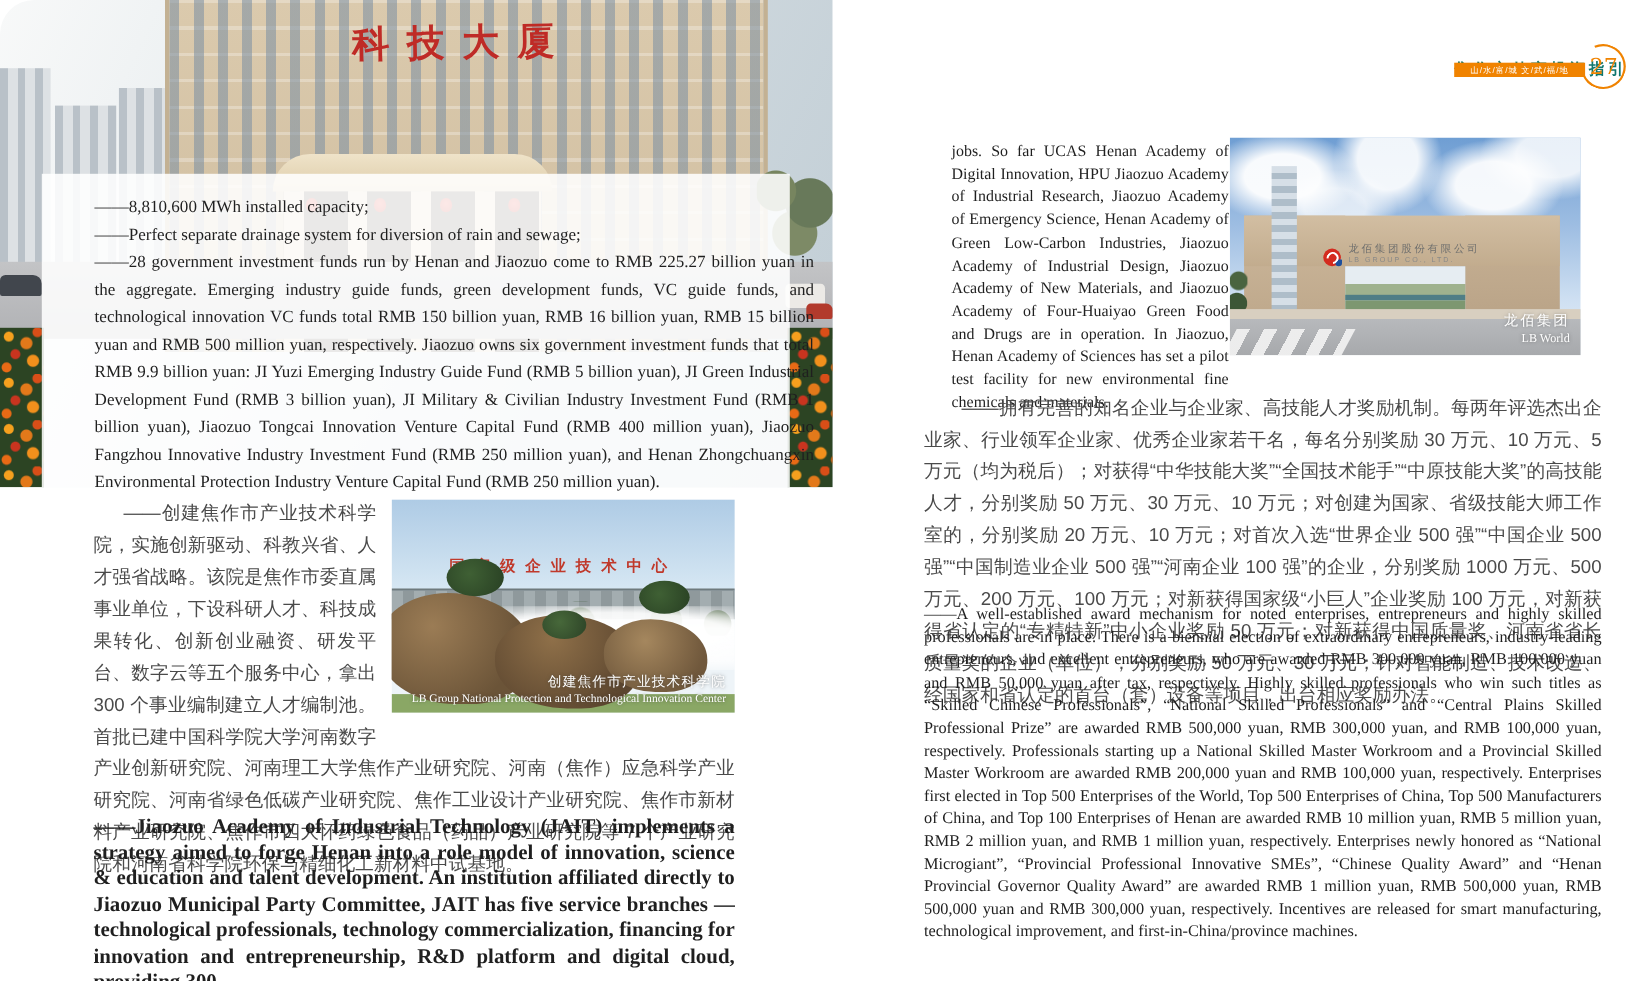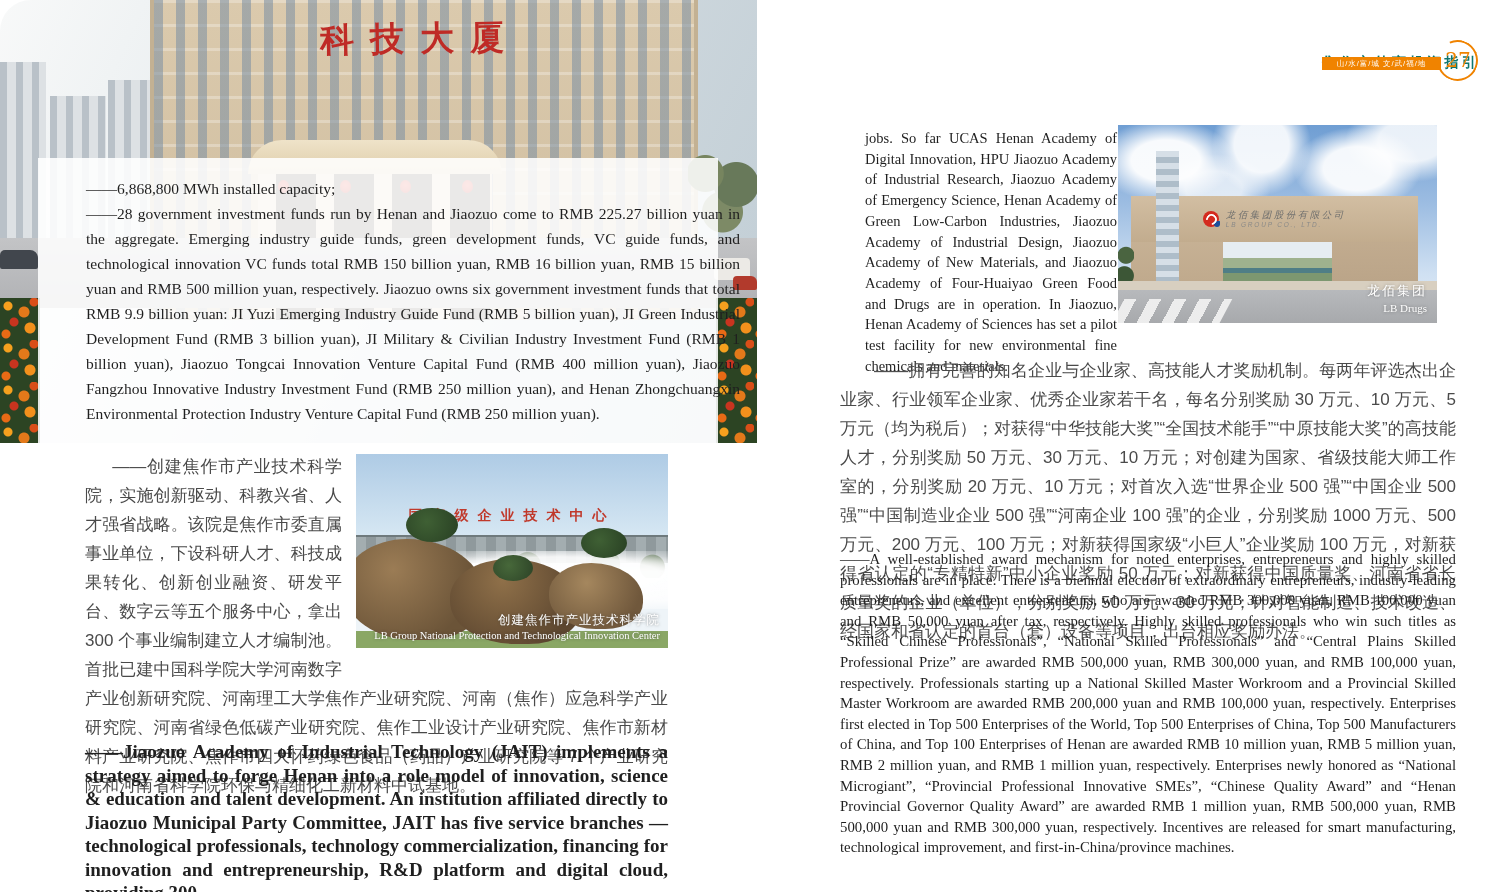--- a/index.html
+++ b/index.html
@@ -116,21 +116,21 @@
     background:
       radial-gradient(ellipse at 15% 18%,rgba(255,255,255,.95) 0 9%,transparent 18%),
       radial-gradient(ellipse at 45% 10%,rgba(255,255,255,.9) 0 11%,transparent 20%),
       radial-gradient(ellipse at 75% 22%,rgba(255,255,255,.92) 0 10%,transparent 19%),
       radial-gradient(ellipse at 92% 8%,rgba(255,255,255,.85) 0 8%,transparent 16%),
       radial-gradient(ellipse at 30% 32%,rgba(255,255,255,.7) 0 9%,transparent 18%),
       linear-gradient(180deg,#6f9ed3 0%,#9dbde2 40%,#cfe0f2 75%,#e8eff7 100%);}
   .pr-left-wall{left:4%;top:36%;width:29%;height:46%;background:linear-gradient(#cdb89c,#bfa98c);}
   .pr-right-wall{left:67%;top:36%;width:27%;height:46%;background:linear-gradient(#c8b295,#baa488);}
   .pr-beam{left:4%;top:36%;width:90%;height:23%;background:linear-gradient(#d2bea2,#c2ac8e);
-    display:flex;align-items:center;justify-content:center;gap:7px;font-style:italic;}
+    display:flex;align-items:flex-end;justify-content:center;gap:7px;}
   .pr-glass-tower{left:12%;top:13%;width:7%;height:69%;
     background:repeating-linear-gradient(180deg,#d6dfe7 0 6px,#aebdc9 6px 12px);}
   .pr-opening{left:33%;top:59%;width:34%;height:23%;
     background:linear-gradient(#e6edf2 0 35%,#9fb28e 35% 70%,#7d9770 70% 100%);}
   .pr-fence{left:33%;top:72%;width:34%;height:3%;background:#4f7e86;}
   .pr-trees-side{left:0;top:58%;width:5%;height:26%;
     background:radial-gradient(circle at 50% 30%,#4a6440 0 8px,transparent 9px),
       radial-gradient(circle at 40% 70%,#3c5636 0 9px,transparent 10px);}
   .pr-road{left:0;top:79%;width:100%;height:21%;
     background:linear-gradient(180deg,#d8cfc0 0 22%,#b7b9bc 22%,#a7a9ac 100%);}
@@ -174,21 +174,22 @@
     <div class="abs pm-road"></div>
     <div class="abs pm-car-left"></div>
     <div class="abs pm-van-right"></div>
     <div class="abs pm-car-red"></div>
     <div class="abs pm-flowers pm-flowers-left"></div>
     <div class="abs pm-flowers pm-flowers-right"></div>
     <div class="abs overlay-box"></div>
   </div>
 
   <div class="abs bullets">
-    <p class="bullet">——6,868,800 MWh installed capacity;</p>
+    <p class="bullet">——8,810,600 MWh installed capacity;</p>
+    <p class="bullet">——Perfect separate drainage system for diversion of rain and sewage;</p>
     <p class="bullet bullet-para">——28 government investment funds run by Henan and Jiaozuo come to RMB 225.27 billion yuan in the aggregate. Emerging industry guide funds, green development funds, VC guide funds, and technological innovation VC funds total RMB 150 billion yuan, RMB 16 billion yuan, RMB 15 billion yuan and RMB 500 million yuan, respectively. Jiaozuo owns six government investment funds that total RMB 9.9 billion yuan: JI Yuzi Emerging Industry Guide Fund (RMB 5 billion yuan), JI Green Industrial Development Fund (RMB 3 billion yuan), JI Military &amp; Civilian Industry Investment Fund (RMB 1 billion yuan), Jiaozuo Tongcai Innovation Venture Capital Fund (RMB 400 million yuan), Jiaozuo Fangzhou Innovative Industry Investment Fund (RMB 250 million yuan), and Henan Zhongchuangxin Environmental Protection Industry Venture Capital Fund (RMB 250 million yuan).</p>
   </div>
 
   <div class="abs cn-para-left">
     <span class="inset-photo">
       <span class="abs ip-sky"></span>
       <span class="abs ip-sign">国家级企业技术中心</span>
       <span class="abs ip-building"></span>
       <span class="abs ip-trees"></span>
       <span class="abs ip-mist"></span>
@@ -228,20 +229,20 @@
         <span class="pr-sign-cn" style="display:block;">龙佰集团股份有限公司</span>
         <span class="pr-sign-en" style="display:block;">LB GROUP CO., LTD.</span>
       </span>
     </div>
     <div class="abs pr-glass-tower"></div>
     <div class="abs pr-trees-side"></div>
     <div class="abs pr-road"></div>
     <div class="abs pr-crosswalk"></div>
     <div class="abs pr-captions">
       <span class="pr-cap-cn" style="display:block;">龙佰集团</span>
-      <span class="pr-cap-en" style="display:block;">LB Drugs</span>
+      <span class="pr-cap-en" style="display:block;">LB World</span>
     </div>
   </div>
 
   <div class="abs cn-para-right">——拥有完善的知名企业与企业家、高技能人才奖励机制。每两年评选杰出企业家、行业领军企业家、优秀企业家若干名，每名分别奖励 30 万元、10 万元、5 万元（均为税后）；对获得“中华技能大奖”“全国技术能手”“中原技能大奖”的高技能人才，分别奖励 50 万元、30 万元、10 万元；对创建为国家、省级技能大师工作室的，分别奖励 20 万元、10 万元；对首次入选“世界企业 500 强”“中国企业 500 强”“中国制造业企业 500 强”“河南企业 100 强”的企业，分别奖励 1000 万元、500 万元、200 万元、100 万元；对新获得国家级“小巨人”企业奖励 100 万元，对新获得省认定的“专精特新”中小企业奖励 50 万元；对新获得中国质量奖、河南省省长质量奖的企业（单位），分别奖励 50 万元、30 万元；针对智能制造、技术改造、经国家和省认定的首台（套）设备等项目，出台相应奖励办法。</div>
   <div class="abs en-para-right">——A well-established award mechanism for noted enterprises, entrepreneurs and highly skilled professionals are in place. There is a biennial election of extraordinary entrepreneurs, industry-leading entrepreneurs, and excellent entrepreneurs, who are awarded RMB 300,000 yuan, RMB 100,000 yuan and RMB 50,000 yuan after tax, respectively. Highly skilled professionals who win such titles as “Skilled Chinese Professionals”, “National Skilled Professionals” and “Central Plains Skilled Professional Prize” are awarded RMB 500,000 yuan, RMB 300,000 yuan, and RMB 100,000 yuan, respectively. Professionals starting up a National Skilled Master Workroom and a Provincial Skilled Master Workroom are awarded RMB 200,000 yuan and RMB 100,000 yuan, respectively. Enterprises first elected in Top 500 Enterprises of the World, Top 500 Enterprises of China, Top 500 Manufacturers of China, and Top 100 Enterprises of Henan are awarded RMB 10 million yuan, RMB 5 million yuan, RMB 2 million yuan, and RMB 1 million yuan, respectively. Enterprises newly honored as “National Microgiant”, “Provincial Professional Innovative SMEs”, “Chinese Quality Award” and “Henan Provincial Governor Quality Award” are awarded RMB 1 million yuan, RMB 500,000 yuan, RMB 500,000 yuan and RMB 300,000 yuan, respectively. Incentives are released for smart manufacturing, technological improvement, and first-in-China/province machines.</div>
 
 </div>
 
 </body></html>

